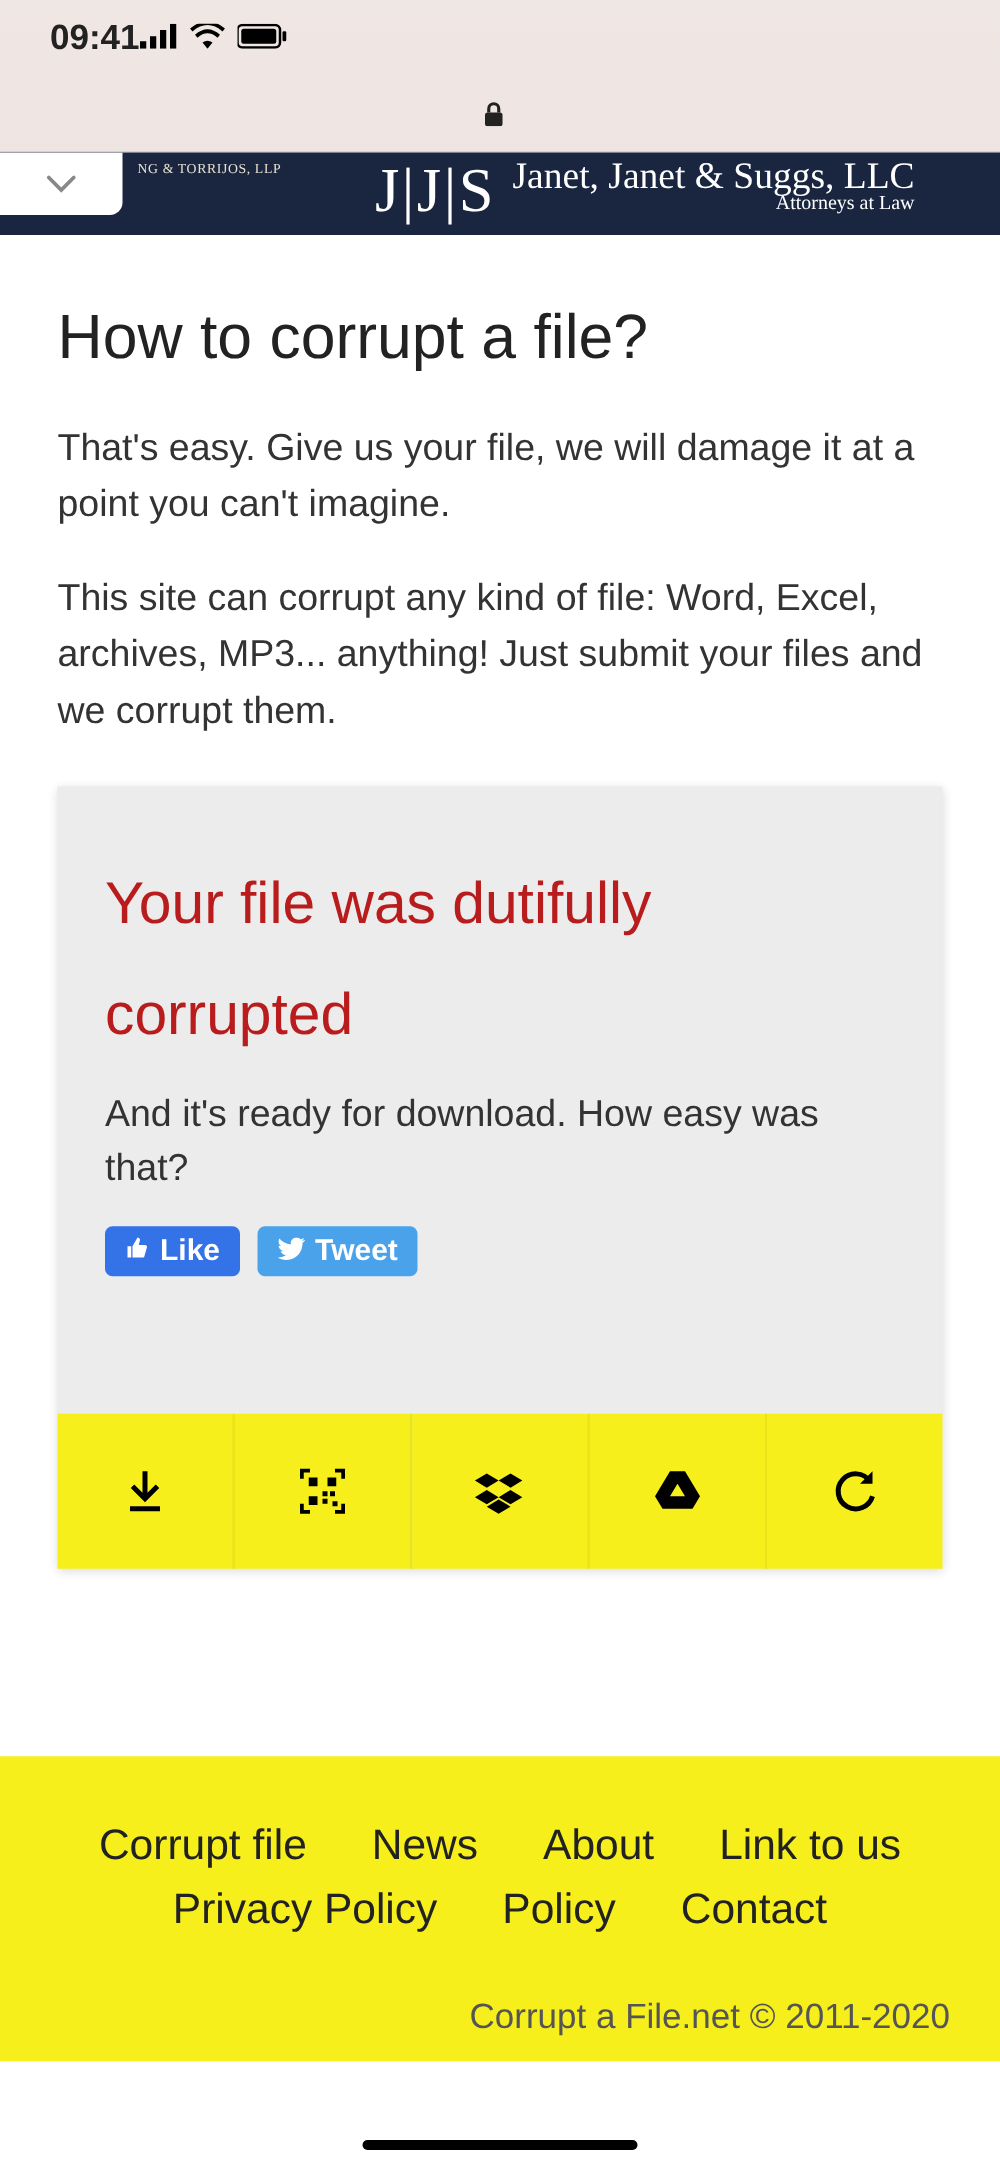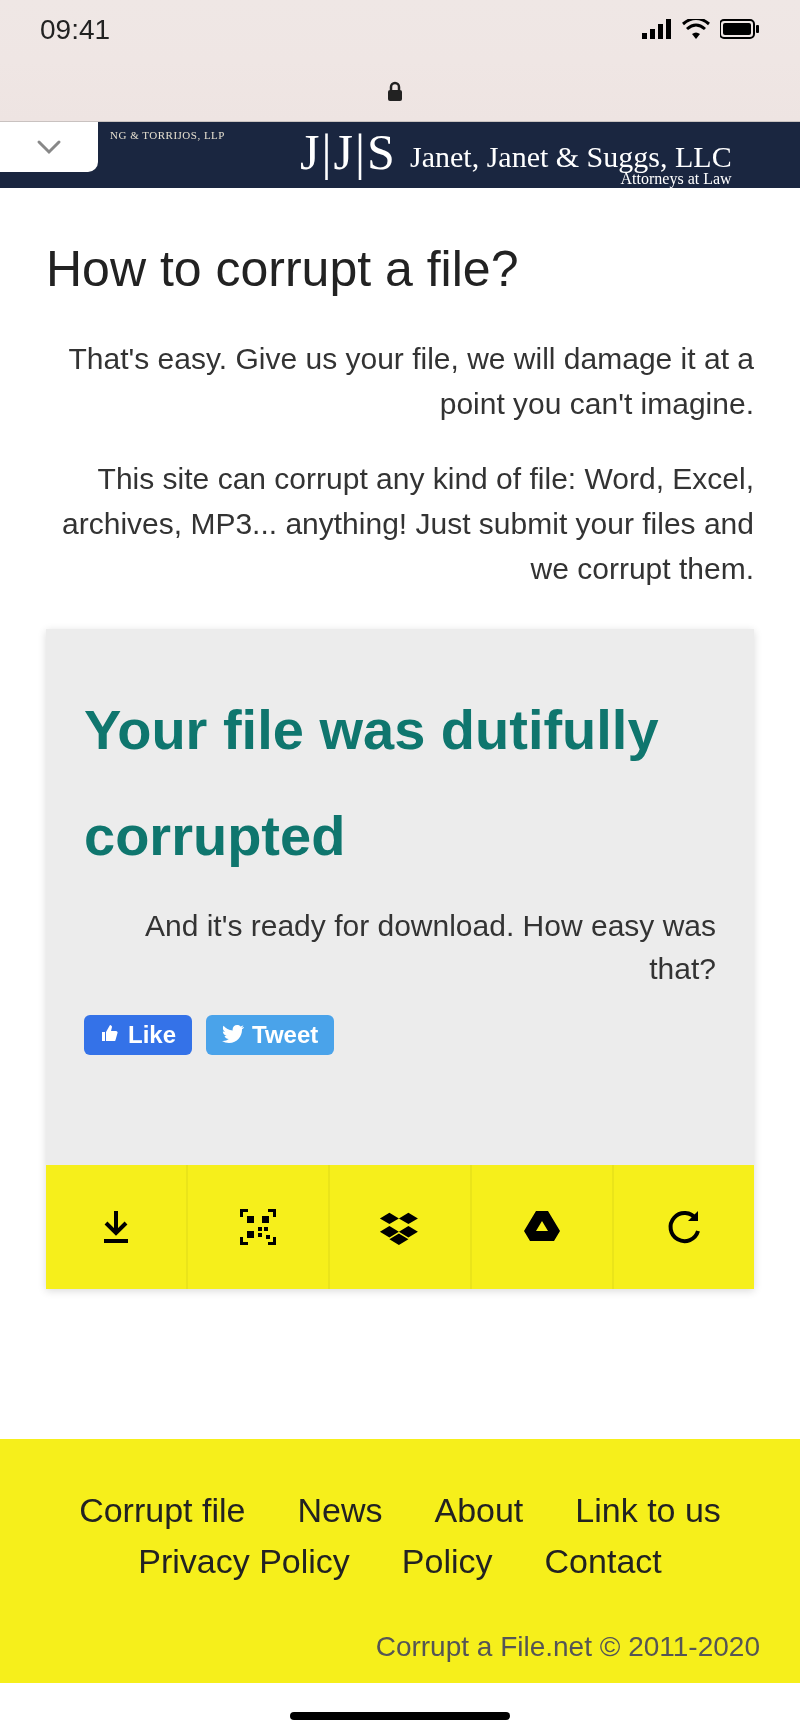--- a/index.html
+++ b/index.html
@@ -1,32 +1,32 @@
 <!DOCTYPE html>
 <html><head>
 <meta charset="utf-8">
 <style>
   * { margin: 0; padding: 0; box-sizing: border-box; }
   html, body { width: 800px; height: 1732px; font-family: -apple-system, 'Helvetica Neue', Arial, sans-serif; background: #fff; color: #222; }
-  .status-bar { height: 60px; display: flex; align-items: center; justify-content: space-between; padding: 0 40px; background: linear-gradient(180deg, #efe7e5 0%, #efe6e4 100%); font-size: 28px; font-weight: 400; }
+  .status-bar { height: 60px; display: flex; align-items: center; padding: 0 40px; background: linear-gradient(180deg, #efe7e5 0%, #efe6e4 100%); font-size: 28px; font-weight: 700; }
   .status-right { display: flex; align-items: center; gap: 10px; }
   .addr-bar { height: 62px; background: linear-gradient(180deg, #efe6e4 0%, #eee4e2 100%); display: flex; align-items: center; justify-content: center; font-size: 26px; color: #1a1a1a; border-bottom: 1px solid #c9c2c0; }
   .addr-bar .lock { margin-right: 10px; display: inline-flex; }
   .ad-banner { position: relative; height: 66px; background: #1a2640; overflow: hidden; color: #fff; }
   .ad-chevron { position: absolute; left: 0; top: 0; width: 98px; height: 50px; background: #fff; border-bottom-right-radius: 10px; display: flex; align-items: center; justify-content: center; color: #777; }
   .ad-text-left { position: absolute; left: 110px; top: 4px; font-family: 'Times New Roman', serif; font-size: 11px; line-height: 18px; color: #e6e0d0; letter-spacing: .5px; text-align: left; }
   .ad-jjs { position: absolute; left: 300px; top: 1px; font-family: 'Times New Roman', serif; font-size: 50px; letter-spacing: 2px; color: #fff; text-align: right; }
-  .ad-text-right { position: absolute; left: 410px; top: 18px; font-family: 'Times New Roman', serif; color: #fff; }
+  .ad-text-right { position: absolute; left: 410px; top: 2px; font-family: 'Times New Roman', serif; color: #fff; }
   .ad-text-right .big { font-size: 30px; }
   .ad-text-right .sub { font-size: 16px; text-align: right; display:block; margin-top:-4px; }
   .page { padding: 0 46px; }
   .page h1 { font-size: 50px; font-weight: 400; color: #222; margin-top: 52px; margin-bottom: 38px; }
-  .page p { font-size: 30px; line-height: 1.5; color: #333; margin-bottom: 30px; text-align: right; }
+  .page p { font-size: 30px; line-height: 1.5; color: #333; margin-bottom: 30px; }
   .card { background: #ececec; margin-top: 38px; padding: 48px 38px 0 38px; box-shadow: 0 2px 8px rgba(0,0,0,0.15); }
-  .card h2 { font-size: 56px; font-weight: 700; color: #0f766e; line-height: 1.9; margin-bottom: 14px; }
+  .card h2 { font-size: 47px; font-weight: 400; color: #b91c1c; line-height: 1.9; margin-bottom: 14px; }
   .card p { font-size: 30px; line-height: 1.45; color: #333; margin-bottom: 24px; }
   .share-row { display: flex; gap: 14px; padding-bottom: 110px; }
   .like-btn, .tweet-btn { display: inline-flex; align-items: center; gap: 8px; height: 40px; padding: 0 16px; border-radius: 6px; color: #fff; font-size: 24px; font-weight: 600; }
   .like-btn { background: #3472e8; }
   .tweet-btn { background: #4aa3ea; }
   .action-strip { display: flex; margin: 0 -38px; }
   .action-cell { flex: 1; height: 124px; background: #f6ef1b; display: flex; align-items: center; justify-content: center; border-right: 2px solid #eae41a; }
   .action-cell:last-child { border-right: none; }
   .action-cell svg { width: 44px; height: 44px; }
   .footer { margin-top: 150px; background: #f6ef1b; padding: 46px 40px 20px 40px; }

